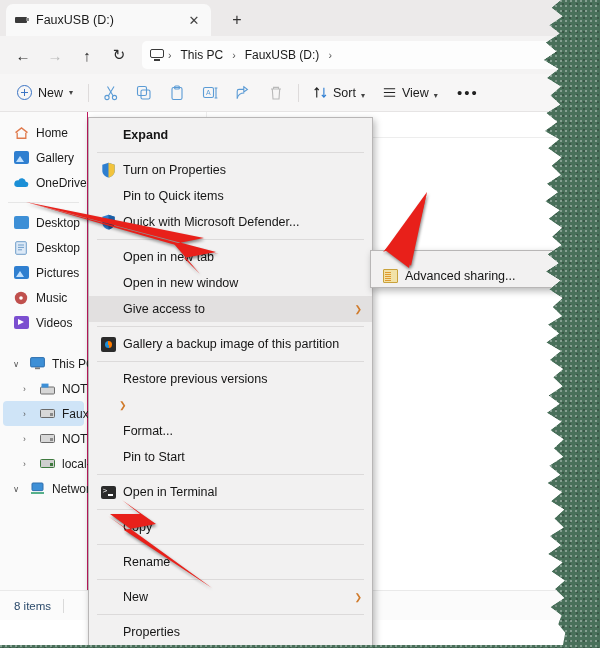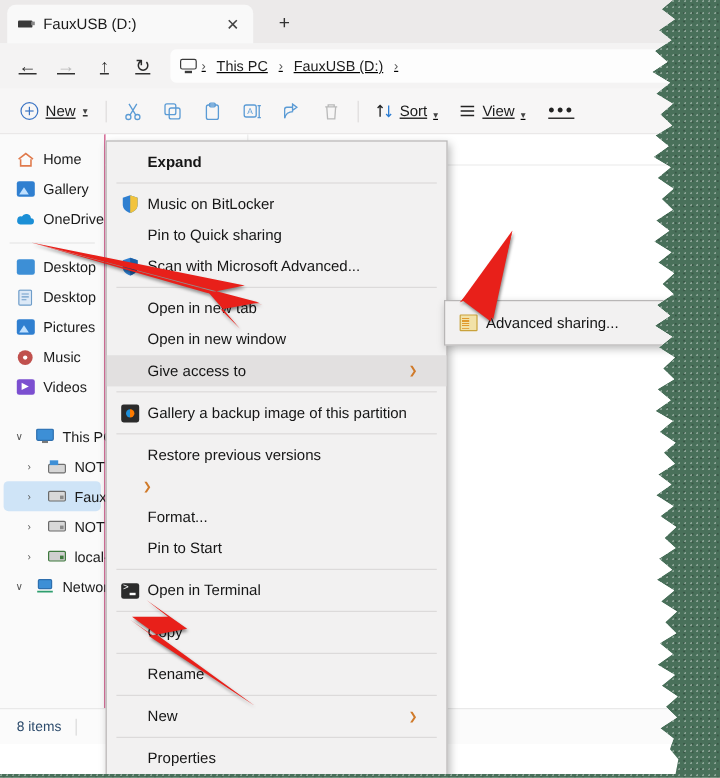--- a/index.html
+++ b/index.html
@@ -52,21 +52,21 @@
       95.6% 47.6%, 97.2% 49.0%, 94.8% 50.3%, 96.7% 51.7%, 94.5% 53.1%,
       97.0% 54.4%, 95.1% 55.8%, 97.4% 57.2%, 95.7% 58.5%, 97.3% 59.9%,
       94.9% 61.3%, 96.8% 62.6%, 94.6% 64.0%, 97.1% 65.4%, 95.2% 66.7%,
       97.5% 68.1%, 95.8% 69.5%, 97.4% 70.8%, 95.0% 72.2%, 96.9% 73.6%,
       94.7% 74.9%, 97.2% 76.3%, 95.3% 77.7%, 97.6% 79.0%, 95.9% 80.4%,
       97.5% 81.8%, 95.1% 83.1%, 97.0% 84.5%, 94.8% 85.9%, 97.3% 87.2%,
       95.4% 88.6%, 97.7% 90.0%, 96.0% 91.3%, 97.6% 92.7%, 95.2% 94.1%,
       97.1% 95.4%, 96.6% 96.8%, 97.8% 98.1%, 97.4% 100%, 0% 100%
     );
   }
-  #window-inner{ position:absolute; inset:0; width:578px; height:620px;text-decoration:underline; }
+  #window-inner{ position:absolute; inset:0; width:578px; height:620px; }
 
   
   .titlebar{ height:36px; background:#eceaea; position:relative; }
   .tab{
     position:absolute; left:6px; top:4px; width:205px; height:32px;
     background:#f9f9f9; border-radius:7px 7px 0 0;
     display:flex; align-items:center; padding:0 8px; gap:7px;
   }
   .tab-usb-icon{ width:15px; height:9px; position:relative; }
   .tab-usb-icon .body{ position:absolute; left:1px; top:1px; width:12px; height:6px; background:#3a3a3a; border-radius:1px;}
@@ -144,21 +144,21 @@
      font-size:11.5px; color:#2b4a6b; gap:12px;}
   .sb-div{ width:1px; height:14px; background:#dadada; }
 
   
   .ctxmenu{
     position:absolute; left:88px; top:117px; width:285px;
     background:#f2f1f1; border:1px solid #b8b6b6;
     box-shadow:2px 3px 7px rgba(0,0,0,.28);
     padding:4px 0; z-index:40;
   }
-  .mi{ display:flex; align-items:center; height:26px; padding:0 24px 0 8px; font-size:12.5px;
+  .mi{ display:flex; align-items:center; height:26px; padding:0 10px 0 8px; font-size:12.5px;
        color:#151515; position:relative;}
   .mi.hl{ background:#e2e0e0; }
   .mi .mi-ico{ width:22px; flex:0 0 22px; display:flex; align-items:center; justify-content:center;}
   .mi .mi-lbl{ flex:1; padding-left:4px; white-space:nowrap;}
   .mi .mi-arrow{ font-size:9px; color:#d07a2a; }
   .mi.bold .mi-lbl{ font-weight:bold; }
   .m-sep{ height:1px; background:#dcdada; margin:4px 8px; }
 
   .shield{ width:15px; height:16px; }
   .term{ width:15px; height:13px; background:#2b2b2b; border-radius:2px; position:relative;}
@@ -169,21 +169,21 @@
   .backup:after{content:"";position:absolute;left:4px;top:4px;width:7px;height:7px;border-radius:50%;
     background:conic-gradient(#ff7b00 0 50%,#1f8fd8 0 100%);}
 
   
   .submenu{
     position:absolute; left:370px; top:250px; width:215px;
     background:#f2f1f1; border:1px solid #b8b6b6;
     box-shadow:2px 3px 7px rgba(0,0,0,.28);
     padding:4px 0; z-index:60;
   }
-  .submenu .mi{ height:28px; }
+  .submenu .mi{ height:28px;align-items:flex-end; }
   .share-ico{ width:15px; height:14px; background:#f2e2a8; border:1px solid #c9a23c;
     border-radius:1px; position:relative;}
   .share-ico:after{content:"";position:absolute;left:1.5px;top:1.5px;width:6px;height:9px;
     background:repeating-linear-gradient(#e09a2e 0 1px,transparent 1px 2px);}
 
   
   .arrow{ position:absolute; z-index:80; pointer-events:none;
           filter: drop-shadow(1.5px 2px 1.5px rgba(0,0,0,.45)); }
   #arrow1{ left:24px; top:200px; }
   #arrow2{ left:375px; top:190px; }
@@ -474,34 +474,34 @@
     </div>
     <div class="m-sep"></div>
 
     <div class="mi">
       <span class="mi-ico">
         <svg class="shield" viewBox="0 0 16 17">
               <path d="M8 .8 14.6 3v6.2c0 4-3.2 6.3-6.6 7.3-3.4-1-6.6-3.3-6.6-7.3V3z" fill="#2f7fd0"></path>
               <path d="M8 .8 14.6 3v6.2c0 4-3.2 6.3-6.6 7.3z" fill="#f2c33c"></path>
             </svg>
       </span>
-      <span class="mi-lbl">Music on BitLocker</span>
-    </div>
-    <div class="mi">
-      <span class="mi-ico"></span>
-      <span class="mi-lbl">Pin to Quick sharing</span>
+      <span class="mi-lbl">Turn on Properties</span>
+    </div>
+    <div class="mi">
+      <span class="mi-ico"></span>
+      <span class="mi-lbl">Pin to Quick items</span>
     </div>
     <div class="mi">
       <span class="mi-ico">
         <svg class="shield" viewBox="0 0 16 17">
               <path d="M8 .8 14.6 3v6.2c0 4-3.2 6.3-6.6 7.3-3.4-1-6.6-3.3-6.6-7.3V3z" fill="#2f7fd0"></path>
               <path d="M8 .8 14.6 3v6.2c0 4-3.2 6.3-6.6 7.3z" fill="#1c5fa4"></path>
             </svg>
       </span>
-      <span class="mi-lbl">Scan with Microsoft Advanced...</span>
+      <span class="mi-lbl">Quick with Microsoft Defender...</span>
     </div>
     <div class="m-sep"></div>
 
     <div class="mi">
       <span class="mi-ico"></span>
       <span class="mi-lbl">Open in new tab</span>
     </div>
     <div class="mi">
       <span class="mi-ico"></span>
       <span class="mi-lbl">Open in new window</span>

